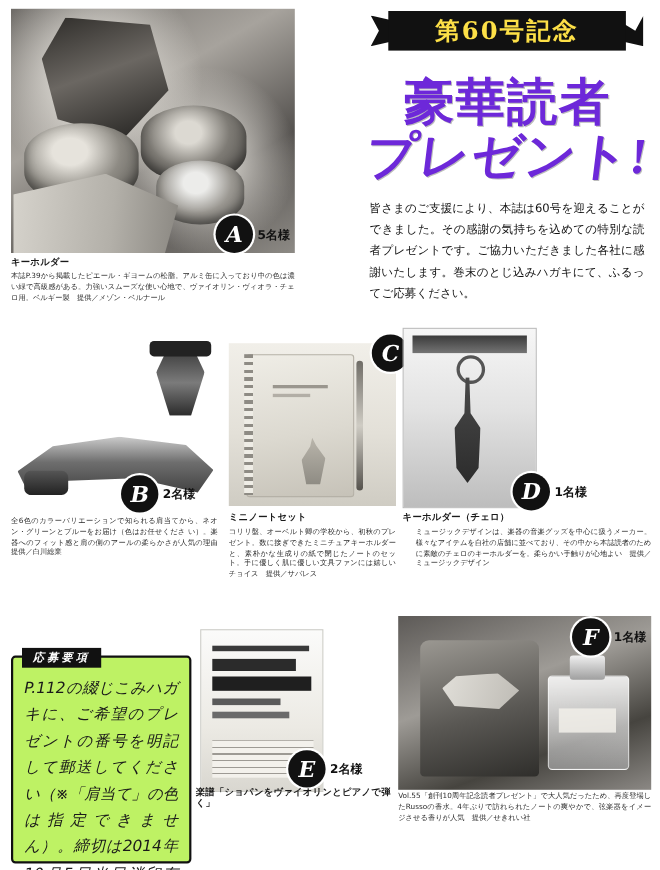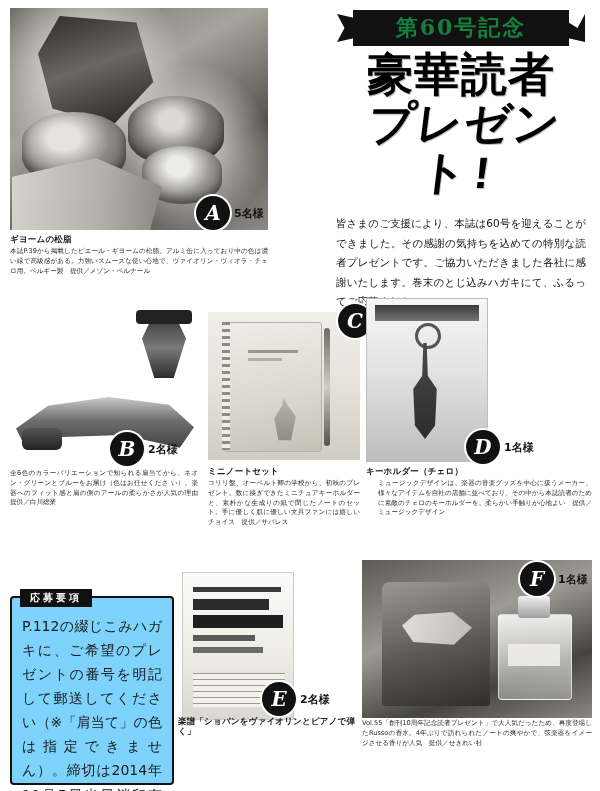--- a/index.html
+++ b/index.html
@@ -81,47 +81,47 @@
     position: relative;
     height: 40px;
     margin: 0 auto;
     width: 248px;
   }
   .hdr-ribbon .band {
     position: absolute;
     left: 16px; top: 2px;
     width: 216px; height: 36px;
     background: #111;
-    color: #15803d;
+    color: #fde047;
     font-family: "DejaVu Serif", "Liberation Serif", serif;
     font-weight: bold;
     font-size: 22px;
     letter-spacing: 2px;
     display: flex;
     align-items: center;
     justify-content: center;
   }
   .hdr-ribbon .tail-l,
   .hdr-ribbon .tail-r {
     position: absolute;
     top: 6px;
     width: 22px; height: 28px;
     background: #111;
   }
   .hdr-ribbon .tail-l { left: 0;  clip-path: polygon(0 0, 100% 18%, 100% 82%, 0 100%, 34% 50%); }
   .hdr-ribbon .tail-r { right: 0; clip-path: polygon(100% 0, 100% 100%, 0 82%, 0 18%, 66% 50%); }
 
   .hdr-big {
-    font-family: Liberation Mono, monospace;
+    font-family: Liberation Serif, serif;
     font-weight: bold;
     font-size: 46px;
     line-height: 1.06;
     letter-spacing: 1px;
-    margin-top: 6px;
-    color: #000000;
+    margin-top: 21px;
+    color: #6d28d9;
     text-shadow: 1px 1px 0 #bbb;
   }
   .hdr-big .l2 {
     display: block;
     transform: skewX(-7deg);
   }
   .hdr-text {
     margin-top: 14px;
     font-size: 10.5px;
     line-height: 1.85;
@@ -130,21 +130,22 @@
     color: #111;
   }
 
   
   .appbox {
     position: absolute;
     left: 10px; top: 596px;
     width: 160px; height: 185px;
     border: 2px solid #111;
     border-radius: 4px;
-    background: #7dd3fc;
+    background: #bef264;
+    font-style: italic;
   }
   .appbox .hdr-strip {
     position: absolute;
     left: 8px; top: -9px;
     background: #111;
     color: #fff;
     font-size: 10px;
     font-weight: bold;
     letter-spacing: 3px;
     padding: 2px 10px;
@@ -207,21 +208,21 @@
         box-shadow: inset 0 -5px 9px rgba(0,0,0,.4);"></div>
     <div class="shape" style="left:2px; top:150px; width:150px; height:72px;
         background: linear-gradient(95deg,#d6d3cc 0%,#b3b0a9 60%,#8b8882 100%);
         clip-path: polygon(0 26%,56% 0,100% 40%,92% 100%,0 100%);"></div>
   </div>
   <div class="badge" style="left:196px; top:196px;">
     <div class="circle">A</div>
     <div class="qty">5名様</div>
   </div>
   <div class="cap" style="left:10px; top:234px; width:258px;">
-    <div class="cap-title">ギヨームの松脂</div>
+    <div class="cap-title">キーホルダー</div>
     <div class="cap-body" style="margin-top:3px;">本誌P.39から掲載したピエール・ギヨームの松脂。アルミ缶に入っており中の色は濃い緑で高級感がある。力強いスムーズな使い心地で、ヴァイオリン・ヴィオラ・チェロ用。ベルギー製　提供／メゾン・ベルナール</div>
   </div>
 
   <div class="hdr">
     <div class="hdr-ribbon">
       <div class="tail-l"></div>
       <div class="tail-r"></div>
       <div class="band">第60号記念</div>
     </div>
     <div class="hdr-big">

